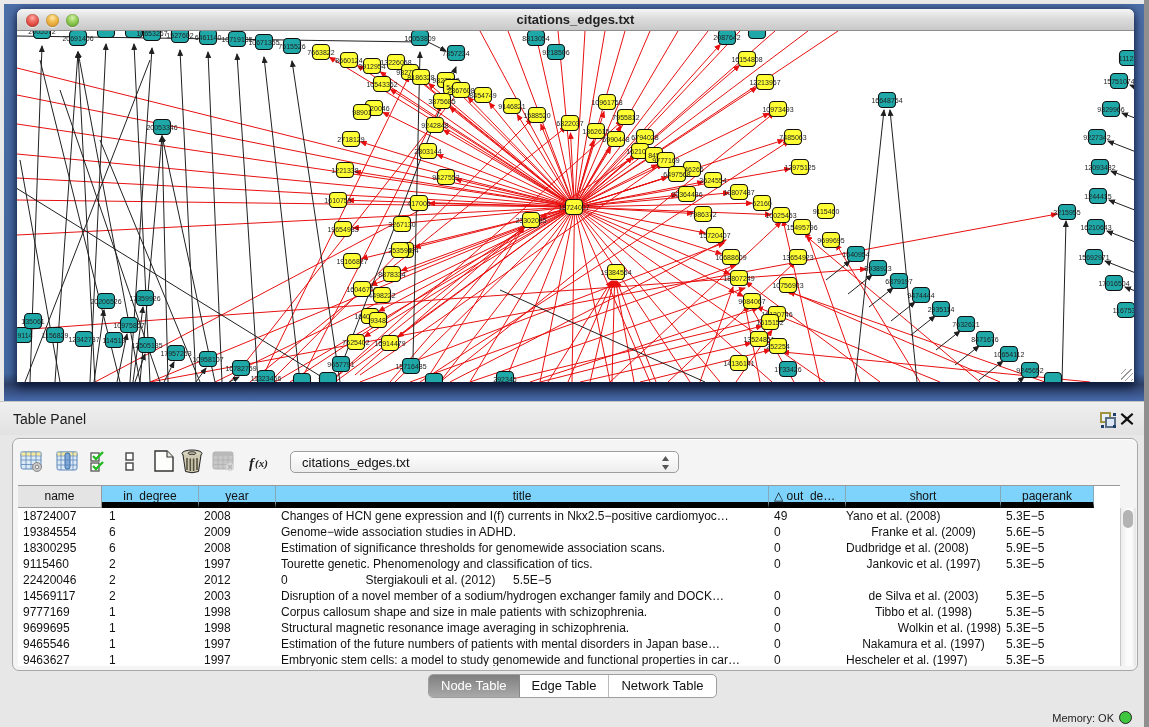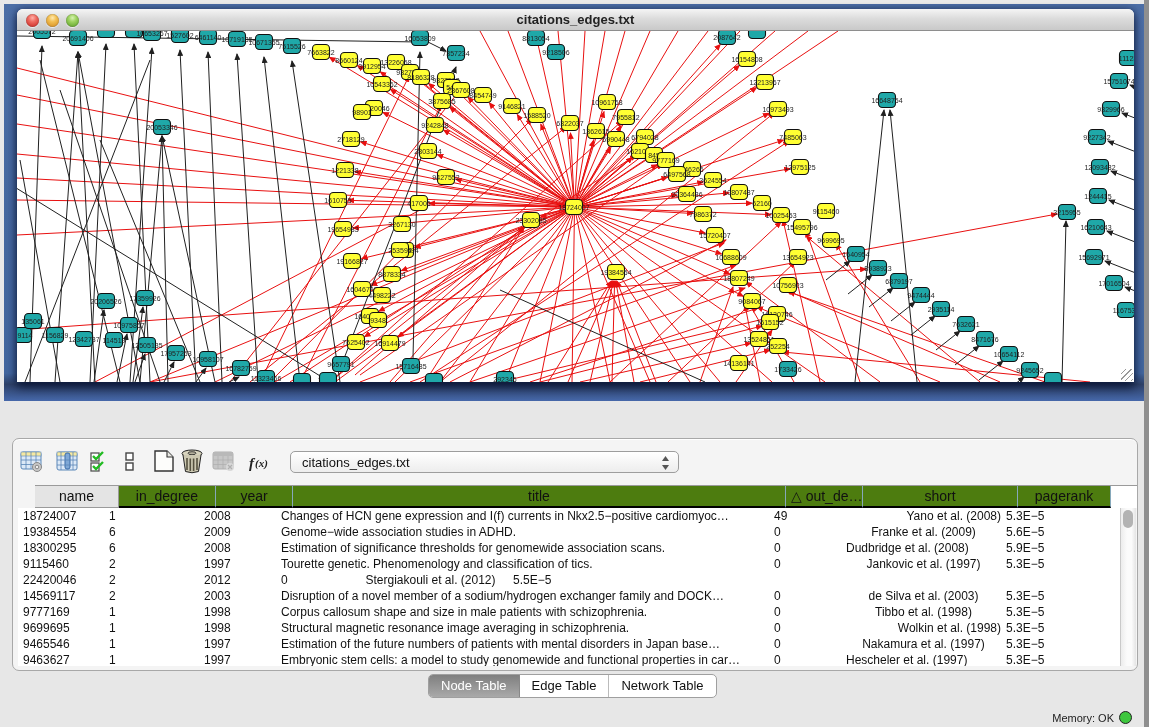--- a/index.html
+++ b/index.html
@@ -12,22 +12,22 @@
 .tl.g{left:49px;background:radial-gradient(circle at 50% 30%,#d6f2b2 0%,#9ed360 35%,#6fae38 75%,#3f661d 100%)}
 .grip{position:absolute;right:1px;bottom:1px;width:12px;height:12px;background:repeating-linear-gradient(135deg,transparent 0 3px,#999 3px 4px)}
 .rightstrip{position:absolute;left:1144px;top:0;width:5px;height:727px;background:#8f8f8f}
 .south{position:absolute;left:0;top:401px;width:1144px;height:326px;background:#e7e7e7}
 .phead{position:absolute;left:0;top:0;width:100%;height:33px;background:linear-gradient(180deg,#efefef,#e2e2e2);border-top:1px solid #c4c4c4}
 .phead .t{position:absolute;left:13px;top:9px;font-size:14px;color:#1c1c1c}
 .cont{position:absolute;left:12px;top:37px;width:1124px;height:231px;background:#f4f4f4;border:1px solid #a8a8a8;border-radius:7px;box-shadow:inset 0 1px 0 #fff}
 .combo{position:absolute;left:277px;top:12px;width:389px;height:22px;background:linear-gradient(180deg,#ffffff,#ededed);border:1px solid #9d9d9d;border-radius:5px;box-sizing:border-box}
 .combo .cx{position:absolute;left:11px;top:3px;font-size:13px;color:#111}
 .combo svg{position:absolute;right:8px;top:3px}
-.thead{position:absolute;left:22px;top:46px;width:1102px;height:22px;display:flex;font-size:14px;color:#111;border-top:1px solid #9a9a9a}
-.thead div{background:#4d7c0f;border-right:1px solid #86a8ba;border-bottom:2px solid #000000;text-align:center;line-height:21px;box-sizing:border-box;overflow:hidden;white-space:nowrap}
+.thead{position:absolute;left:5px;top:46px;width:1102px;height:22px;display:flex;font-size:12px;color:#111;border-top:1px solid #9a9a9a}
+.thead div{background:#7dd3fc;border-right:1px solid #86a8ba;border-bottom:6px solid #000000;text-align:center;line-height:21px;box-sizing:border-box;overflow:hidden;white-space:nowrap}
 .thead .g{background:#e4e4e4;border-right:1px solid #9a9a9a;border-bottom:1px solid #9a9a9a}
 .tbody{position:absolute;left:5px;top:69px;width:1102px;height:158px;background:#fff;overflow:hidden;font-size:12px;color:#111}
 .row{height:16px;line-height:16px;display:flex;white-space:nowrap}
 .row div{overflow:hidden}
 .sb{position:absolute;left:1107px;top:69px;width:15px;height:158px;background:linear-gradient(90deg,#ececec,#fbfbfb 40%,#fbfbfb 70%,#e4e4e4);border-left:1px solid #c9c9c9}
 .sb .th{position:absolute;left:2px;top:2px;width:10px;height:18px;border-radius:5px;background:#b3b3b3}
 .tabs{position:absolute;left:428px;top:273px;height:22px;display:flex;font-size:13px;border:1px solid #9f9f9f;border-radius:5px;overflow:hidden;background:#fff}
 .tabs div{padding:0 12px;line-height:21px;color:#111;border-right:1px solid #bbb}
 .tabs div.sel{background:linear-gradient(180deg,#7f7f7f,#a9a9a9);color:#fff;border-right:1px solid #888}
 .tabs div:last-child{border-right:none}
@@ -510,20 +510,33 @@
         <text x="831.0" y="242.5" font-size="7" fill="#222222" text-anchor="middle">9699695</text>
 <rect x="789.5" y="249.5" width="17" height="15" rx="4" fill="#ffff33" stroke="#101010" stroke-width="1.1"></rect>
         <text x="798.0" y="259.5" font-size="7" fill="#222222" text-anchor="middle">13654923</text>
 <rect x="779.5" y="277.5" width="17" height="15" rx="4" fill="#ffff33" stroke="#101010" stroke-width="1.1"></rect>
         <text x="788.0" y="287.5" font-size="7" fill="#222222" text-anchor="middle">10756923</text>
 </svg>
     <div class="grip"></div>
   </div>
 </div>
 <div class="south">
+  <div class="phead">
+      <div class="t">Table Panel</div>
+    <svg class="picn" style="right:27px" width="17" height="17" viewBox="0 0 17 17">
+        <rect x="1" y="1" width="9" height="9" fill="#e8f0fa" stroke="#a09440" stroke-width="2"></rect>
+        <rect x="6" y="6" width="9" height="9" fill="#dbe8f8" stroke="#5a6e85" stroke-width="2"></rect>
+        <rect x="13" y="1" width="3" height="3" fill="#1d3f6e"></rect>
+        <rect x="1" y="13" width="3" height="3" fill="#1d3f6e"></rect>
+        <rect x="13" y="13" width="3" height="3" fill="#1d3f6e"></rect>
+      </svg>
+    <svg class="picn" style="right:10px" width="14" height="14" viewBox="0 0 14 14">
+        <path d="M2 1 L7 5.2 L12 1 L13.4 2.6 L8.6 7 L13.4 11.4 L12 13 L7 8.8 L2 13 L0.6 11.4 L5.4 7 L0.6 2.6 z" fill="#111"></path>
+      </svg>
+  </div>
   <div class="cont">
     <svg class="icons" width="280" height="40" viewBox="0 0 280 40">
 <g transform="translate(8,13)">
  <rect x="0" y="0" width="20" height="17" rx="2" fill="#dce9f7" stroke="#5b87b8"></rect>
  <rect x="0" y="0" width="20" height="4" fill="#f6e8a0" stroke="#5b87b8" stroke-width=".6"></rect>
  <path d="M5 0 V17 M10 0 V17 M15 0 V17 M0 8 H20 M0 12.5 H20" stroke="#5b87b8" stroke-width=".8" fill="none"></path>
  <circle cx="16" cy="15" r="4.5" fill="#c9c9c9" stroke="#888"></circle>
  <circle cx="16" cy="15" r="1.8" fill="#eee" stroke="#888"></circle>
 </g>
 <g transform="translate(44,13)">
@@ -579,21 +592,21 @@
       <div style="width:93px">pagerank</div>
       <div style="flex:1;background:#fff;border:none"></div>
     </div>
     <div class="tbody">
         <div class="row">
           <div style="width:79px;padding-left:5px">18724007</div>
           <div style="width:90px;padding-left:7px">1</div>
           <div style="width:72px;padding-left:5px">2008</div>
           <div style="width:488px;padding-left:5px">Changes of HCN gene expression and I(f) currents in Nkx2.5−positive cardiomyoc…</div>
           <div style="width:72px;padding-left:5px">49</div>
-          <div style="width:155px;text-align:right">Yano et al. (2008)</div>
+          <div style="width:155px;text-align:left">Yano et al. (2008)</div>
           <div style="width:88px;padding-left:5px">5.3E−5</div>
         </div>
 <div class="row">
           <div style="width:79px;padding-left:5px">19384554</div>
           <div style="width:90px;padding-left:7px">6</div>
           <div style="width:72px;padding-left:5px">2009</div>
           <div style="width:488px;padding-left:5px">Genome−wide association studies in ADHD.</div>
           <div style="width:72px;padding-left:5px">0</div>
           <div style="width:155px;text-align:center">Franke et al. (2009)</div>
           <div style="width:88px;padding-left:5px">5.6E−5</div>

